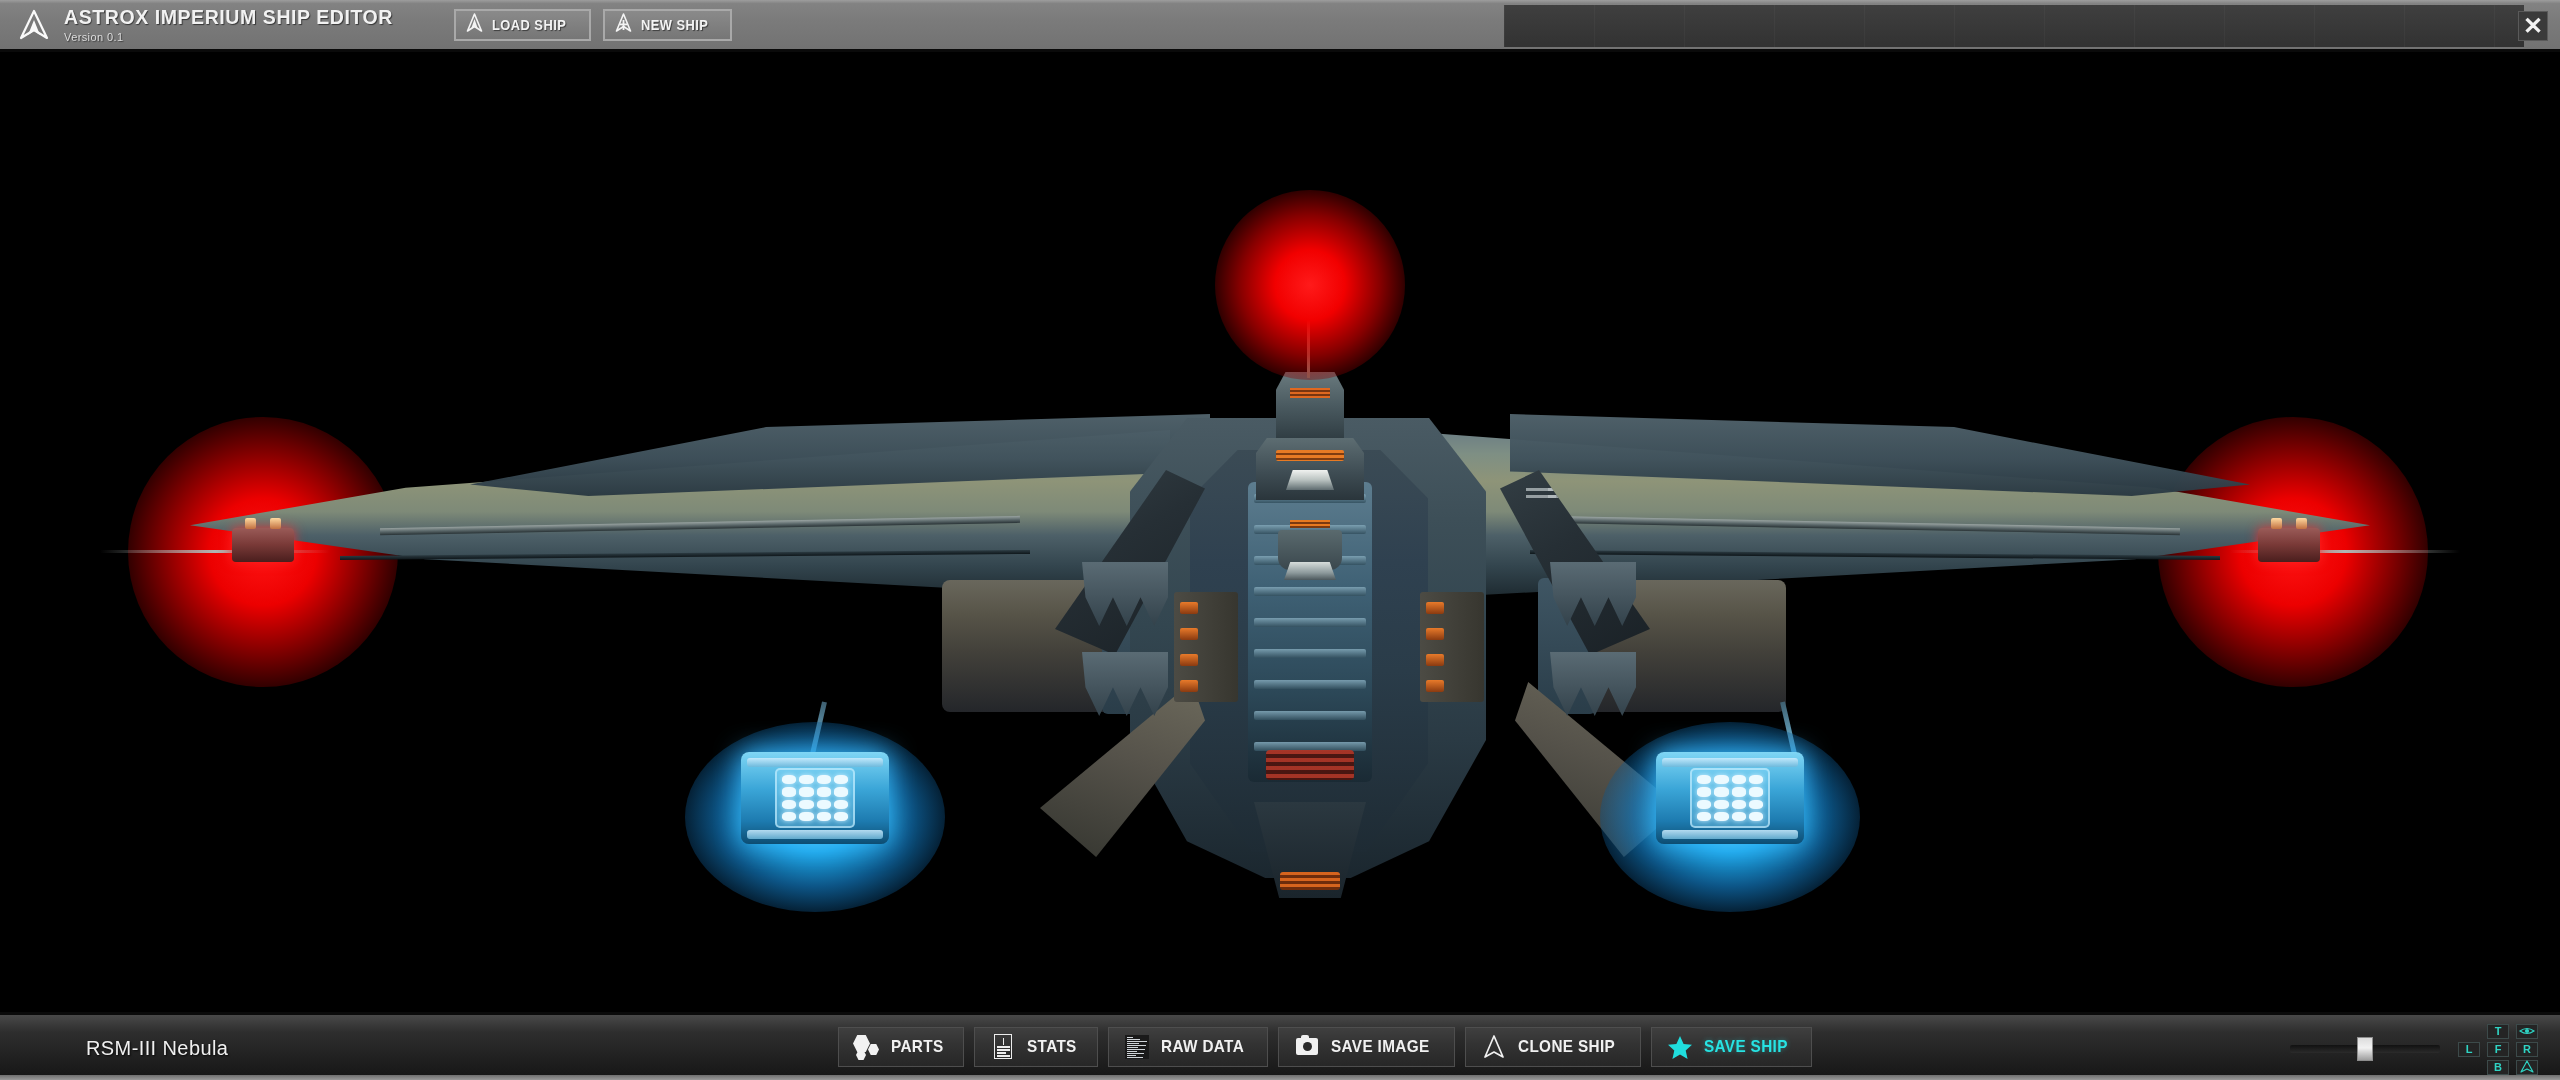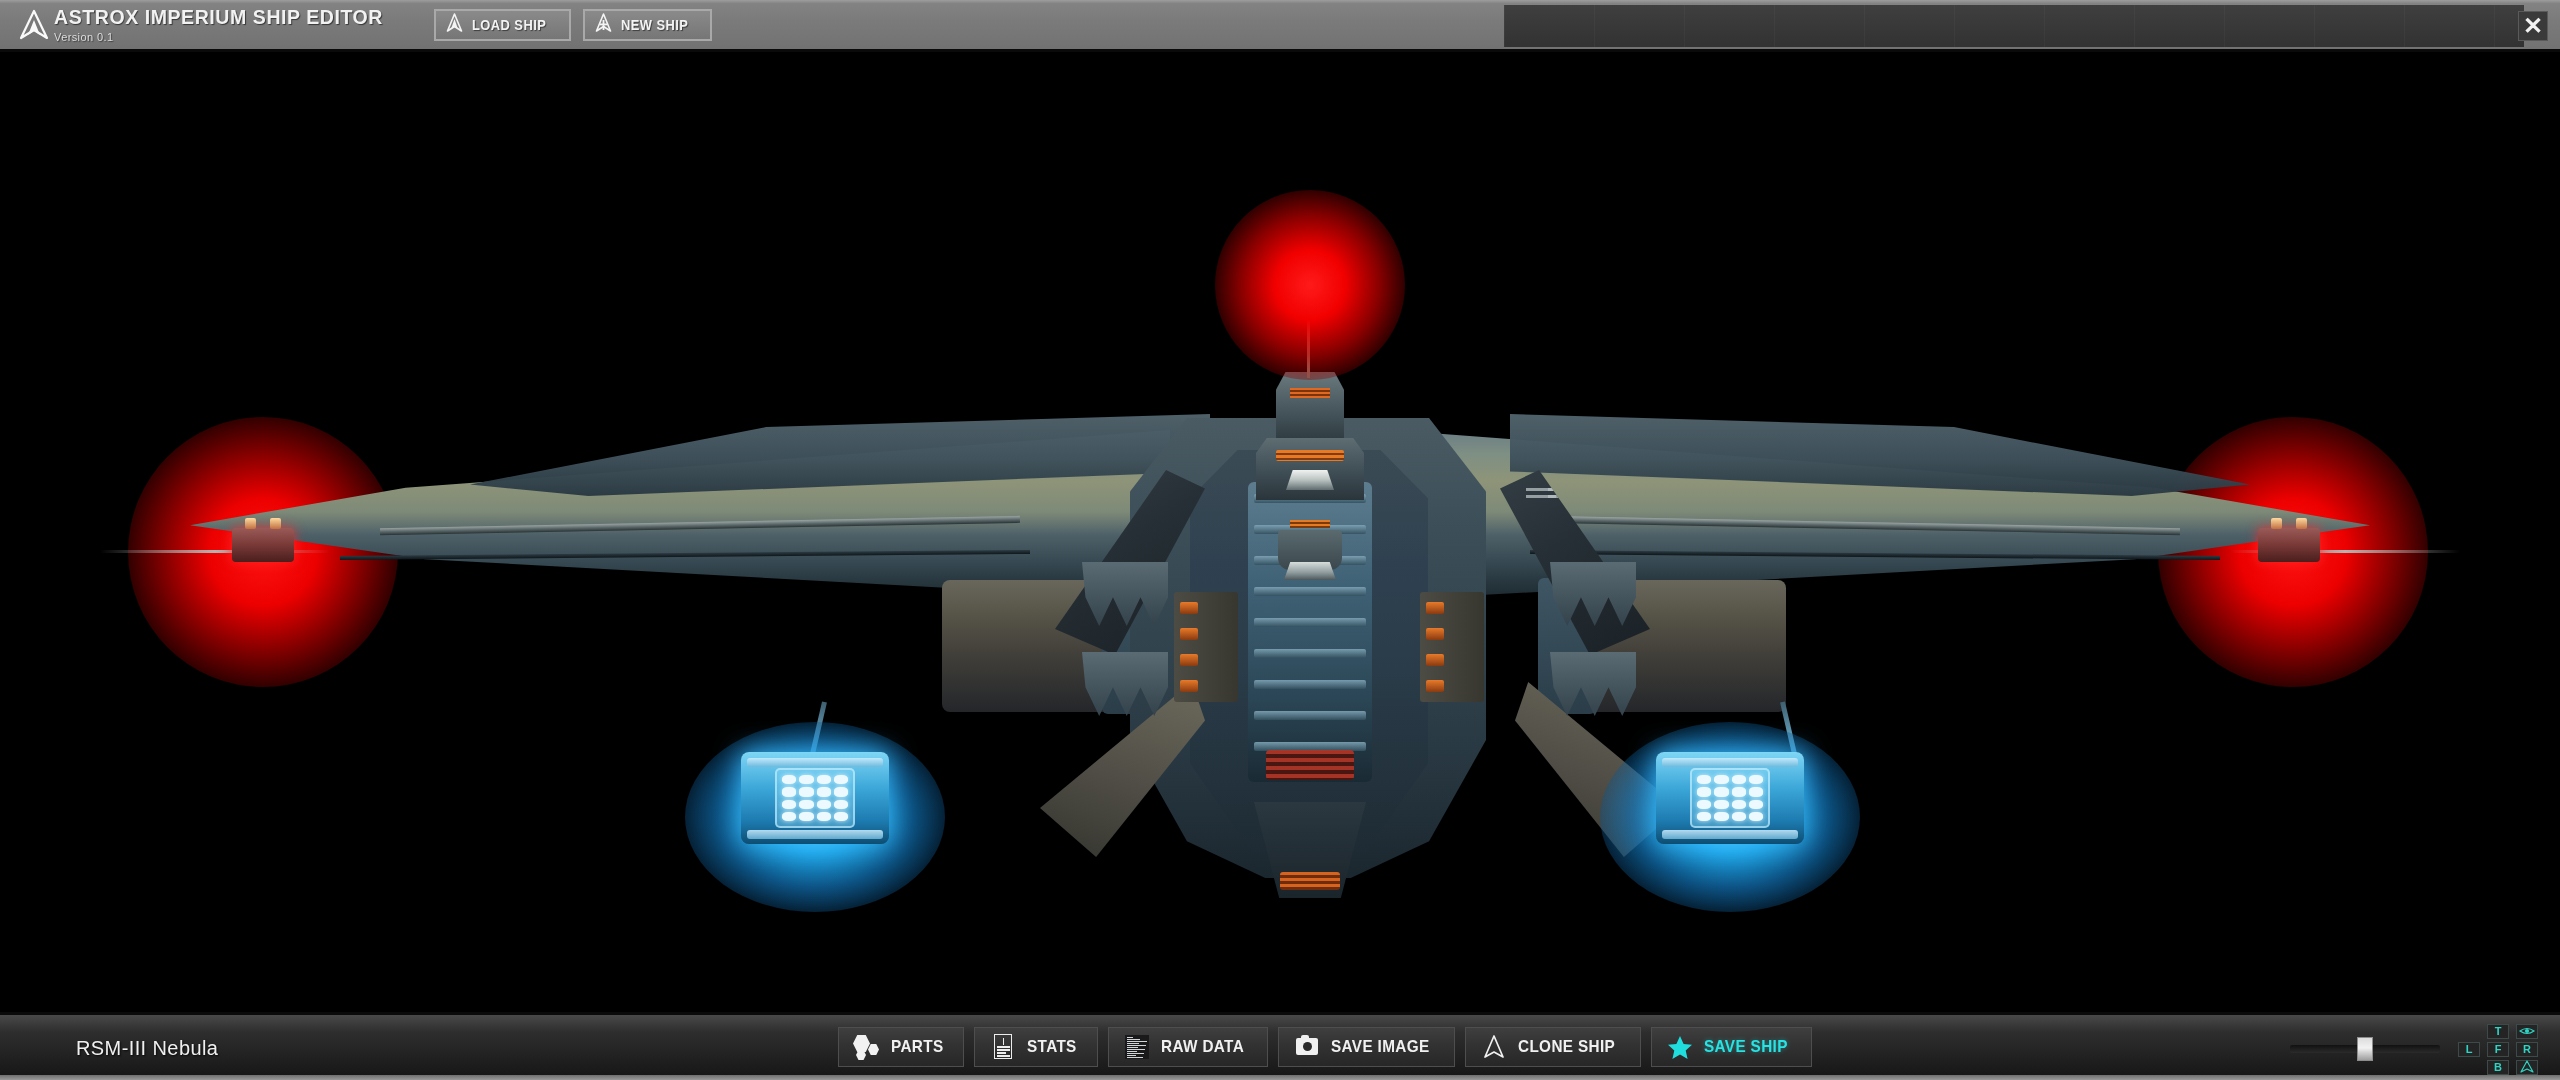--- a/index.html
+++ b/index.html
@@ -19,21 +19,21 @@
     background: linear-gradient(180deg, #848484 0%, #7b7b7b 40%, #727272 100%);
     border-bottom: 3px solid #0a0a0a;
     display: flex; align-items: center;
   }
   .topbar::before {
     content: ""; position: absolute; left: 0; top: 0; width: 100%; height: 4px;
     background: linear-gradient(180deg, #9d9d9d, #7f7f7f);
   }
   .topbar-inner {
     position: relative; display: flex; align-items: center;
-    height: 100%; padding-left: 18px; gap: 4px; width: 100%;
+    height: 100%; padding-left: 18px; gap: 14px; width: 100%;
   }
   .logo-mark {
     width: 32px; height: 34px; flex: 0 0 auto;
     display: flex; align-items: center; justify-content: center;
   }
   .title-block { display: flex; flex-direction: column; justify-content: center; line-height: 1; }
   .app-title {
     font-size: 21px; font-weight: bold; color: #f2f2f2;
     letter-spacing: 0.6px; text-transform: uppercase;
     text-shadow: 1px 1px 1px rgba(0,0,0,.55);
@@ -344,21 +344,21 @@
     background: linear-gradient(180deg, #494949 0%, #2e2e2e 26%, #1f1f1f 70%, #151515 100%);
     border-top: 3px solid #0a0a0a;
     display: flex; align-items: center;
   }
   .bottombar::after {
     content: ""; position: absolute; left: 0; bottom: 0; width: 100%; height: 5px;
     background: linear-gradient(180deg, #6e6e6e, #9a9a9a);
   }
 
   .ship-name {
-    position: absolute; left: 76px; top: 50%; transform: translateY(-50%);
+    position: absolute; left: 86px; top: 50%; transform: translateY(-50%);
     font-size: 20px; color: #f0f0f0; letter-spacing: .4px;
     text-shadow: 1px 1px 2px rgba(0,0,0,.8);
   }
 
   .action-row {
     position: absolute; left: 838px; top: 12px;
     display: flex; align-items: center; gap: 10px;
   }
   .action-btn {
     display: flex; align-items: center; gap: 10px;

